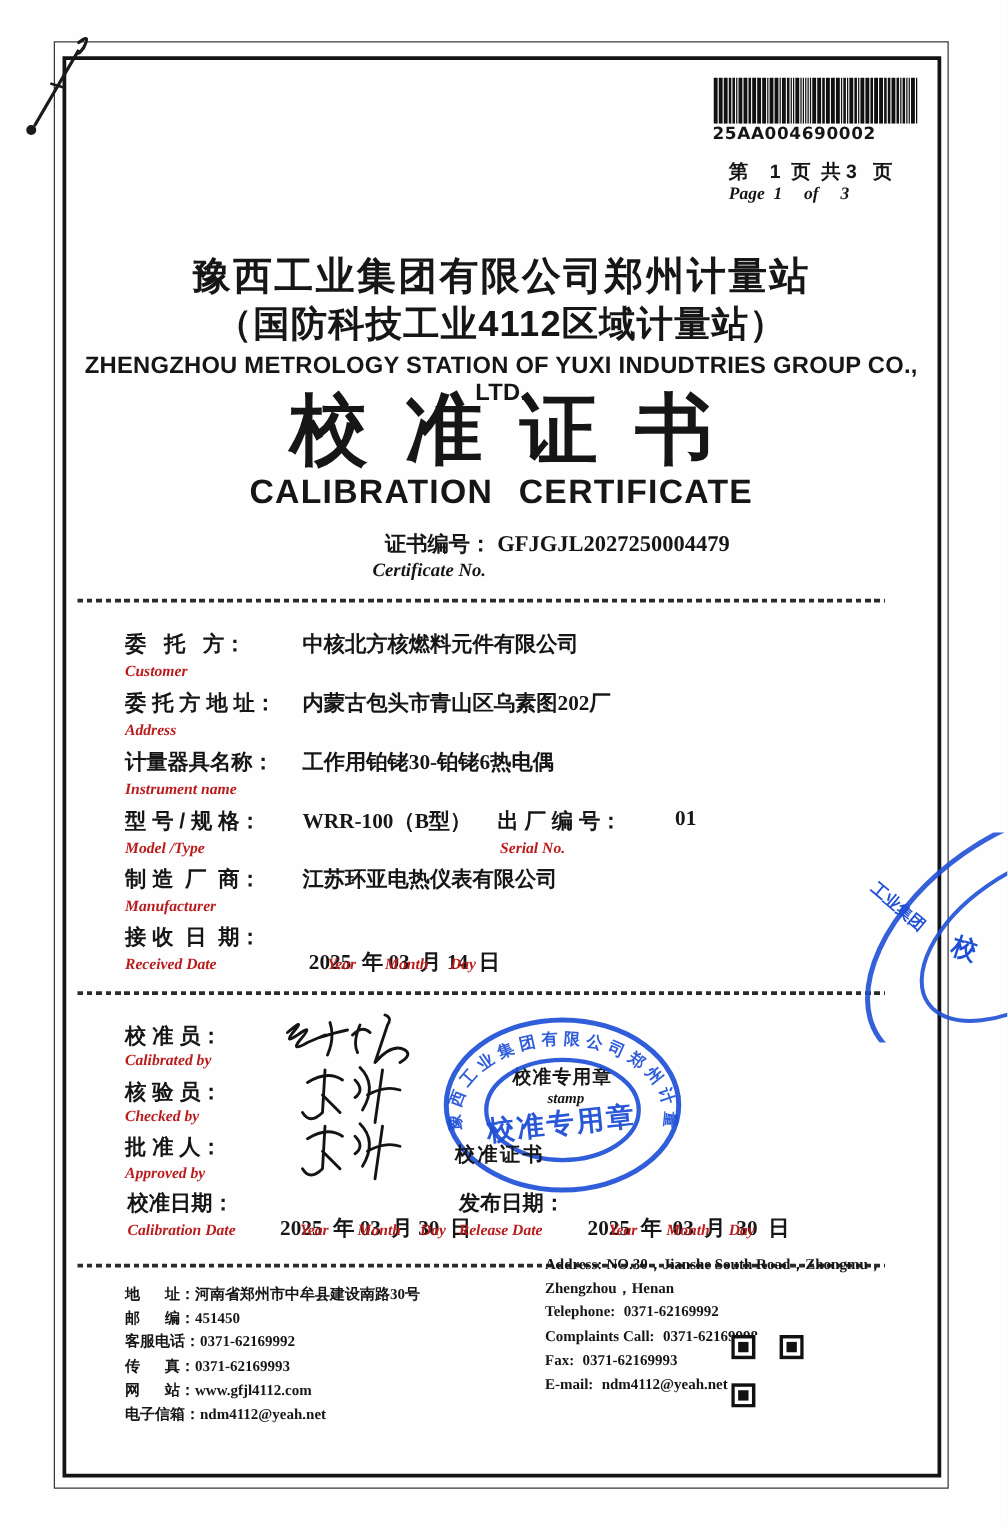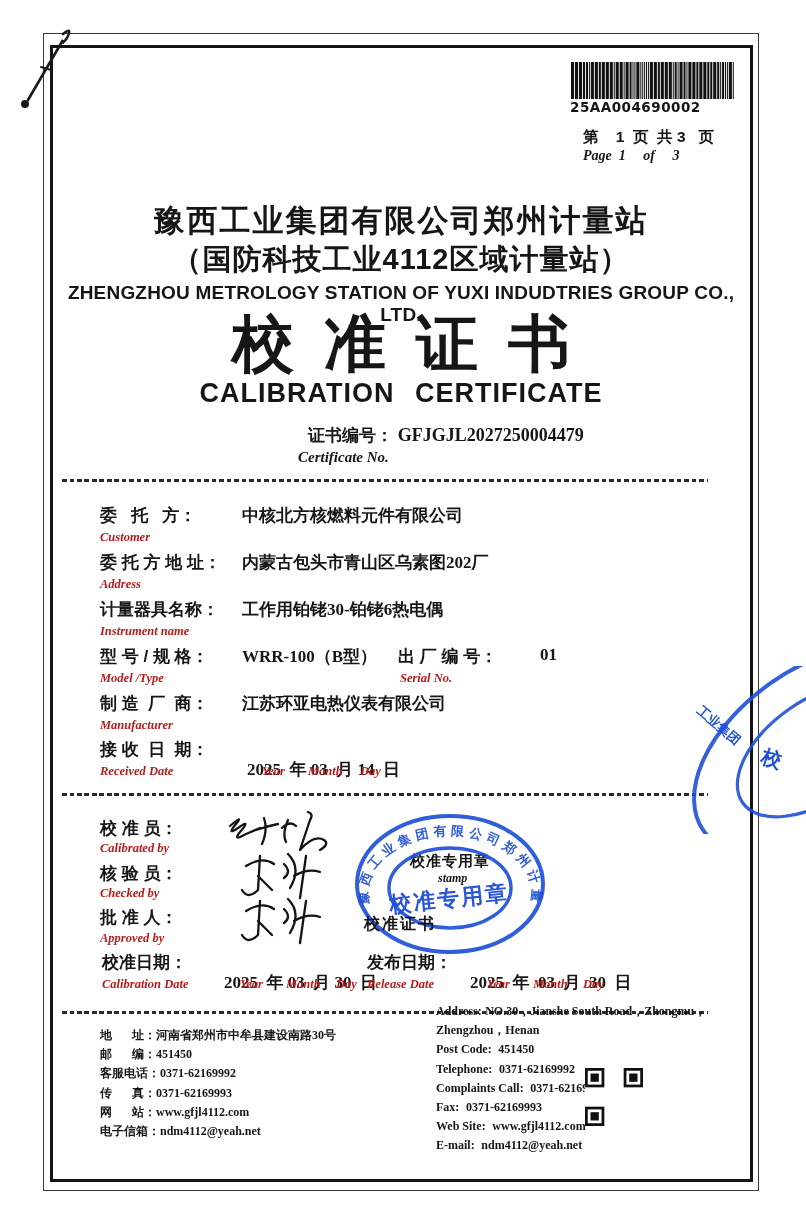--- a/index.html
+++ b/index.html
@@ -215,25 +215,23 @@
     <div class="foot"><span>地      址：</span><span class="serif-b">河南省郑州市中牟县建设南路30号</span></div>
     <div class="foot"><span>邮      编：</span><span class="serif-b">451450</span></div>
     <div class="foot"><span>客服电话：</span><span class="serif-b">0371-62169992</span></div>
     <div class="foot"><span>传      真：</span><span class="serif-b">0371-62169993</span></div>
     <div class="foot"><span>网      站：</span><span class="serif-b">www.gfjl4112.com</span></div>
     <div class="foot"><span>电子信箱：</span><span class="serif-b">ndm4112@yeah.net</span></div>
   </div>
 
   <div class="abs" style="left:420px;top:1002px;line-height:19.2px;width:330px;margin-left:16px;">
     <div class="foot" style="white-space:normal;"><span class="serif-b">Address:</span> <span class="serif-b">NO.30，Jianshe South Road，Zhongmu，Zhengzhou，Henan</span></div>
-    <div class="foot"><span class="serif-b">Post Code:</span>  <span class="serif-b">451450</span></div>
     <div class="foot"><span class="serif-b">Telephone:</span>  <span class="serif-b">0371-62169992</span></div>
     <div class="foot"><span class="serif-b">Complaints Call:</span>  <span class="serif-b">0371-62169998</span></div>
     <div class="foot"><span class="serif-b">Fax:</span>  <span class="serif-b">0371-62169993</span></div>
-    <div class="foot"><span class="serif-b">Web Site:</span>  <span class="serif-b">www.gfjl4112.com</span></div>
     <div class="foot"><span class="serif-b">E-mail:</span>  <span class="serif-b">ndm4112@yeah.net</span></div>
   </div>
 
   <svg id="qr" class="abs" style="left:585px;top:1068px;" width="58" height="58" viewBox="0 0 58 58">
     <rect x="0" y="0" width="58" height="58" fill="#fff"></rect>
   <rect x="0.00" y="0.00" width="19.33" height="19.33" fill="#111"></rect>
       <rect x="2.76" y="2.76" width="13.81" height="13.81" fill="#fff"></rect>
       <rect x="5.52" y="5.52" width="8.29" height="8.29" fill="#111"></rect>
       <rect x="38.67" y="0.00" width="19.33" height="19.33" fill="#111"></rect>
       <rect x="41.43" y="2.76" width="13.81" height="13.81" fill="#fff"></rect>

